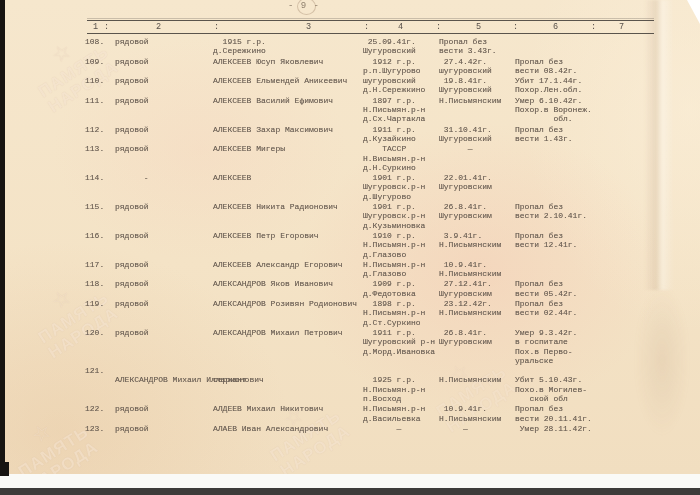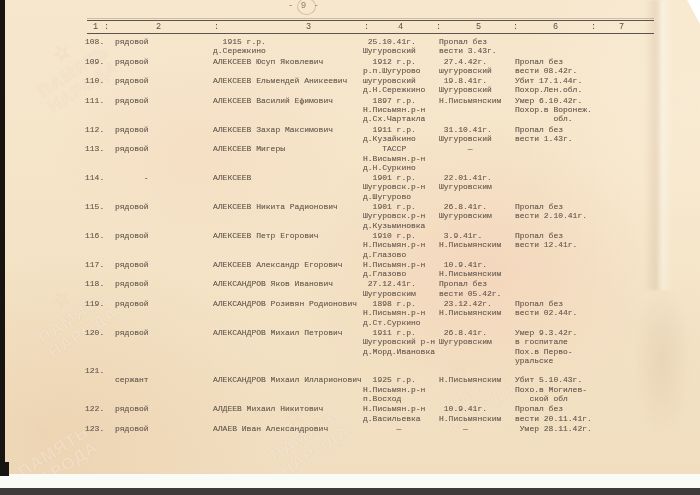--- a/index.html
+++ b/index.html
@@ -139,21 +139,21 @@
       <span class="hc hc-12">7</span>
     </div>
   <div class="rule r2"></div>
 
   <div class="rows" id="rows">
   <div class="row">
     <div class="c num">108.</div>
     <div class="c rank">рядовой</div>
     <div class="c c4">  1915 г.р.
 д.Сережкино</div>
-    <div class="c c5"> 25.10.41г.
+    <div class="c c5"> 25.09.41г.
 Шугуровский</div>
     <div class="c c6">Пропал без
 вести 3.43г.</div>
   </div>
 
   <div class="row">
     <div class="c num">109.</div>
     <div class="c rank">рядовой</div>
     <div class="c name">АЛЕКСЕЕВ Юсуп Яковлевич</div>
     <div class="c c4">  1912 г.р.
@@ -255,20 +255,22 @@
     <div class="c c4">Н.Письмян.р-н
 д.Глазово</div>
     <div class="c c5"> 10.9.41г.
 Н.Письмянским</div>
   </div>
 
   <div class="row">
     <div class="c num">118.</div>
     <div class="c rank">рядовой</div>
     <div class="c name">АЛЕКСАНДРОВ Яков Иванович</div>
+    <div class="c c4">  1909 г.р.
+д.Федотовка</div>
     <div class="c c5"> 27.12.41г.
 Шугуровским</div>
     <div class="c c6">Пропал без
 вести 05.42г.</div>
   </div>
 
   <div class="row">
     <div class="c num">119.</div>
     <div class="c rank">рядовой</div>
     <div class="c name">АЛЕКСАНДРОВ Розивян Родионович</div>
@@ -291,24 +293,24 @@
     <div class="c c5"> 26.8.41г.
 Шугуровским</div>
     <div class="c c6">Умер 9.3.42г.
 в госпитале
 Пох.в Перво-
 уральске</div>
   </div>
 
   <div class="row">
     <div class="c num">121.</div>
+    <div class="c name">
+АЛЕКСАНДРОВ Михаил Илларионович</div>
     <div class="c rank">
 сержант</div>
-    <div class="c name">
-АЛЕКСАНДРОВ Михаил Илларионович</div>
     <div class="c c4">
   1925 г.р.
 Н.Письмян.р-н
 п.Восход</div>
     <div class="c c5">
 Н.Письмянским</div>
     <div class="c c6">
 Убит 5.10.43г.
 Похо.в Могилев-
    ской обл</div>

